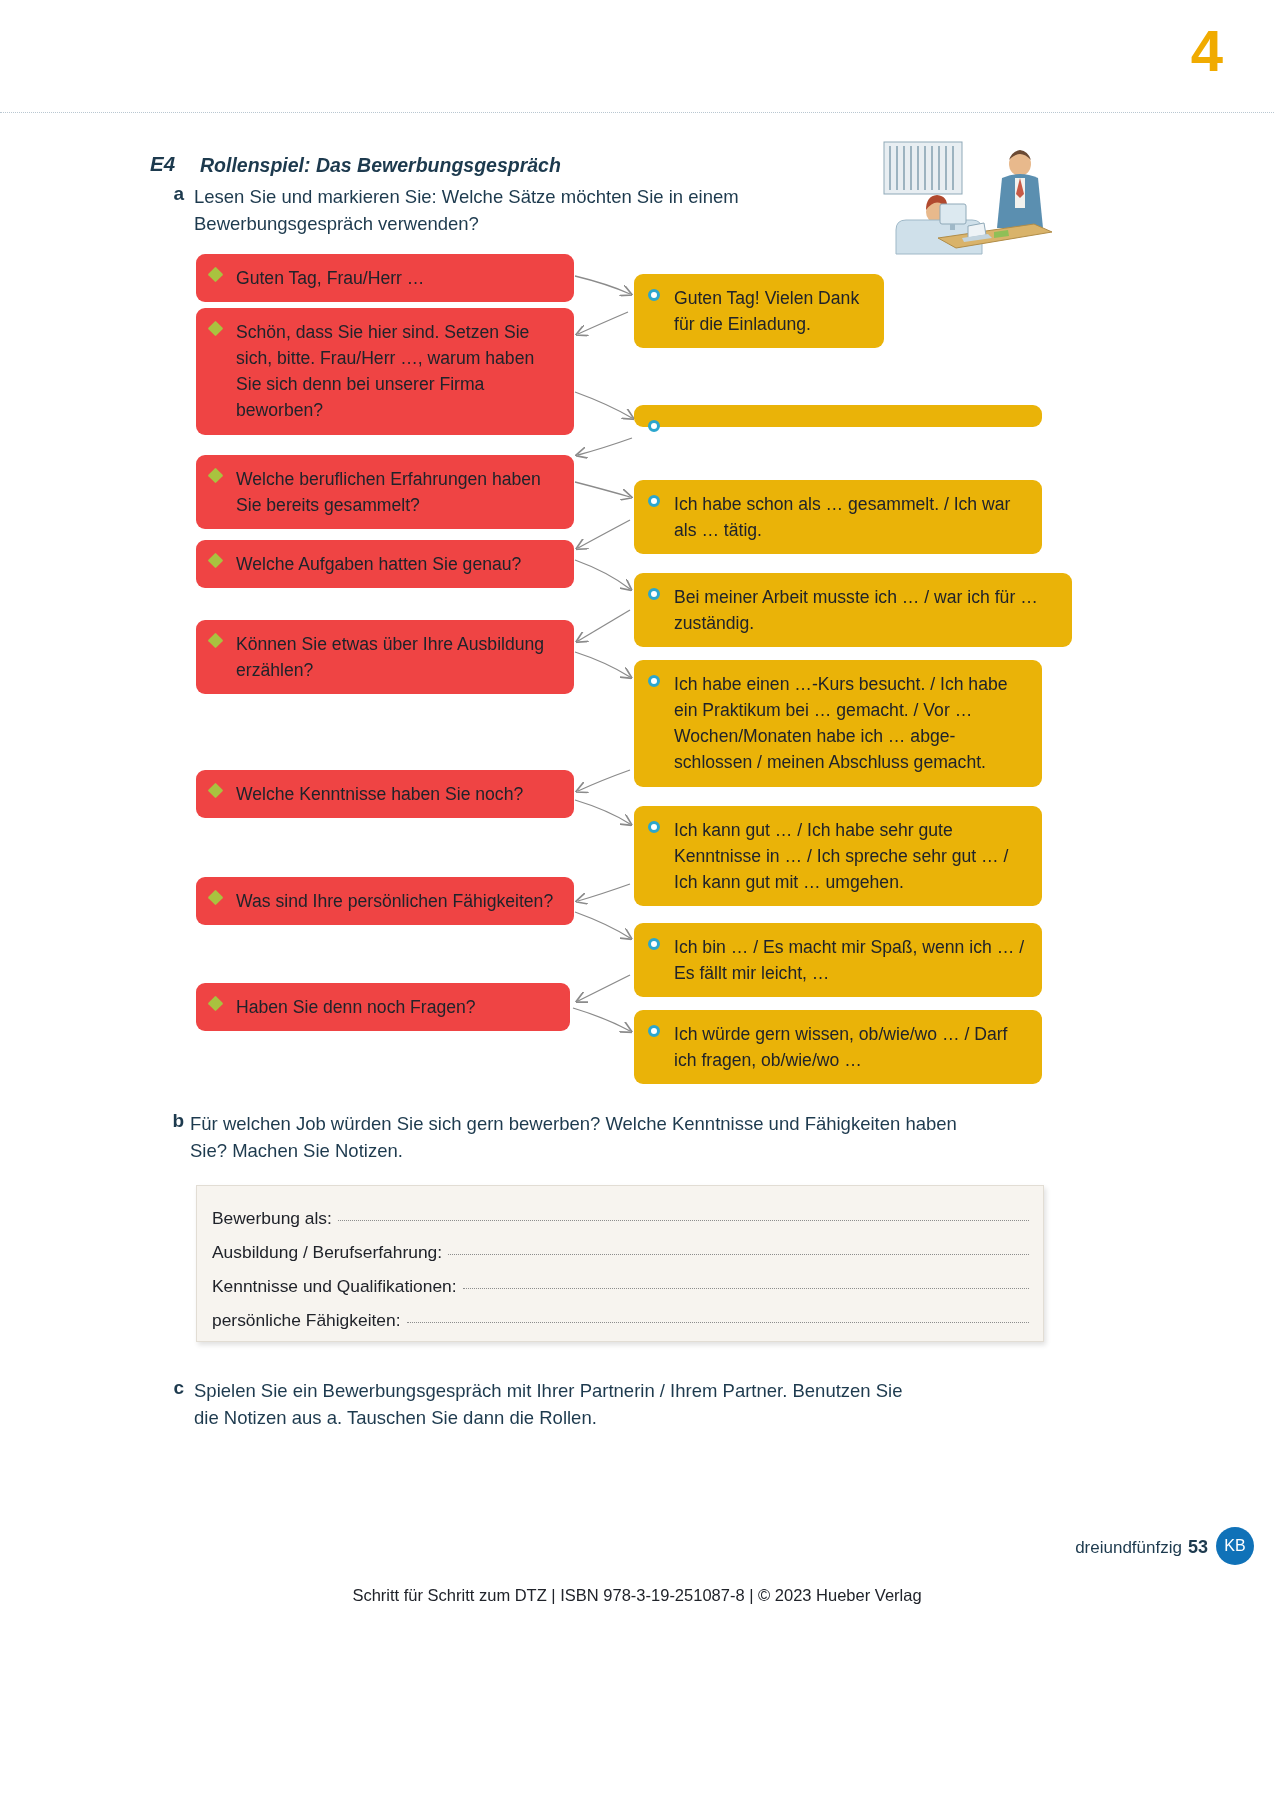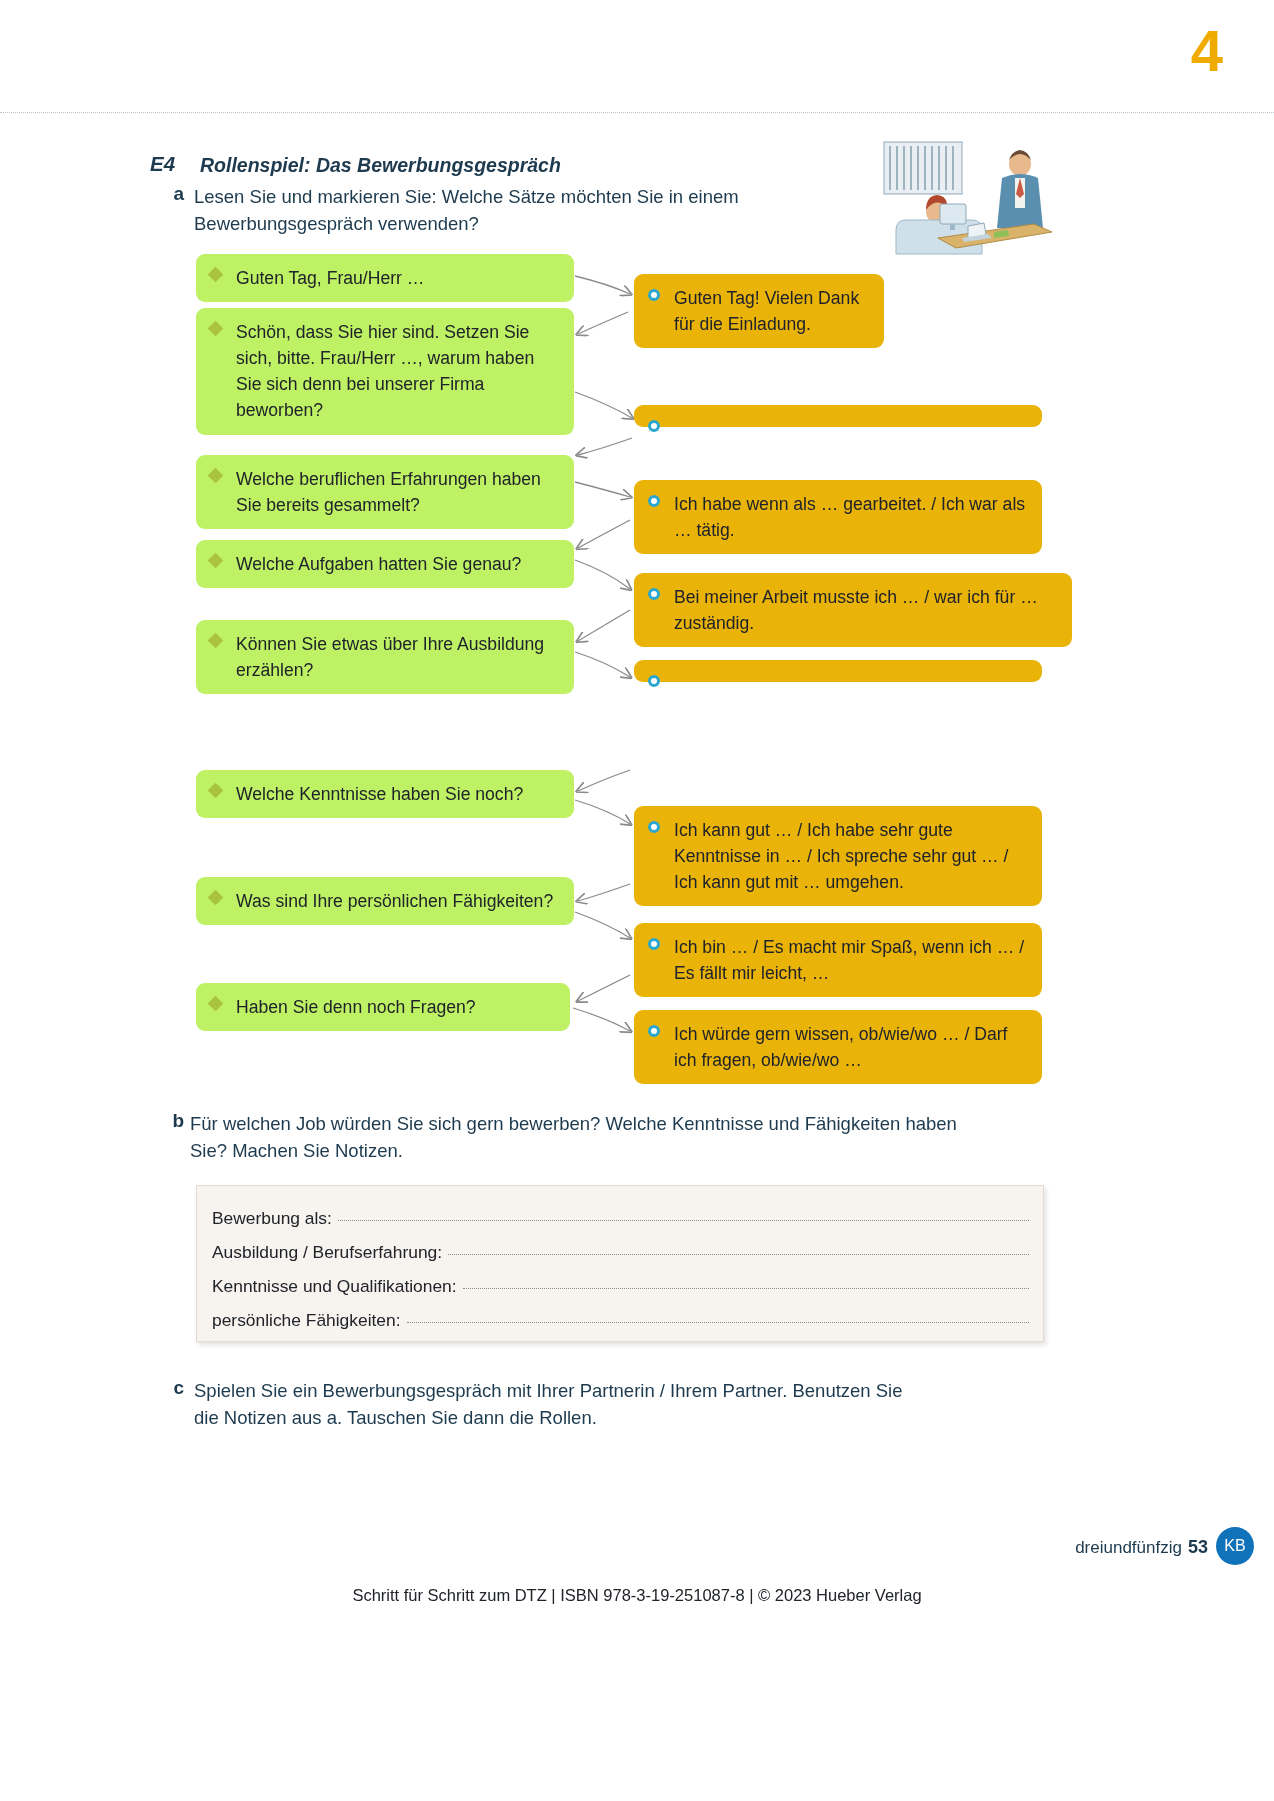--- a/index.html
+++ b/index.html
@@ -48,21 +48,21 @@
   
   .diagram{position:absolute; left:0; top:0; width:1274px; height:1801px;
            pointer-events:none;}
   .bubble{
     position:absolute; box-sizing:border-box;
     border-radius:9px;
     padding:11px 14px 11px 14px;
     font-size:17.6px; line-height:1.485;
     color:#20232a;
   }
-  .bubble.q{ background:#bef264; }
+  .bubble.q{ background:#ef4444; }
   .bubble.a{ background:#eab308; }
   .bullet{
     position:absolute; left:14px; top:15px;
   }
   .bullet.diamond{
     width:11px;height:11px;background:#a9c23f;
     transform:rotate(45deg); border-radius:1px;
   }
   .bullet.ring{
     width:12px;height:12px;border-radius:50%;
@@ -228,30 +228,31 @@
   <span class="bullet ring"></span>
   <span class="btext">Guten Tag! Vielen Dank für die Einladung.</span>
 </div>
 
 <div class="bubble a" style="left:634px; top:405px; width:408px;">
   <span class="bullet ring"></span>
 </div>
 
 <div class="bubble a" style="left:634px; top:480px; width:408px;">
   <span class="bullet ring"></span>
-  <span class="btext">Ich habe wenn als … gearbeitet. / Ich war als … tätig.</span>
+  <span class="btext">Ich habe schon als … gesammelt. / Ich war als … tätig.</span>
 </div>
 
 <div class="bubble a" style="left:634px; top:573px; width:438px;">
   <span class="bullet ring"></span>
   <span class="btext">Bei meiner Arbeit musste ich … / war ich für … zuständig.</span>
 </div>
 
 <div class="bubble a" style="left:634px; top:660px; width:408px;">
   <span class="bullet ring"></span>
+  <span class="btext">Ich habe einen …-Kurs besucht. / Ich habe ein Praktikum bei … gemacht. / Vor … Wochen/Monaten habe ich … abge-schlossen / meinen Abschluss gemacht.</span>
 </div>
 
 <div class="bubble a" style="left:634px; top:806px; width:408px;">
   <span class="bullet ring"></span>
   <span class="btext">Ich kann gut … / Ich habe sehr gute Kenntnisse in … / Ich spreche sehr gut … / Ich kann gut mit … umgehen.</span>
 </div>
 
 <div class="bubble a" style="left:634px; top:923px; width:408px;">
   <span class="bullet ring"></span>
   <span class="btext">Ich bin … / Es macht mir Spaß, wenn ich … / Es fällt mir leicht, …</span>

